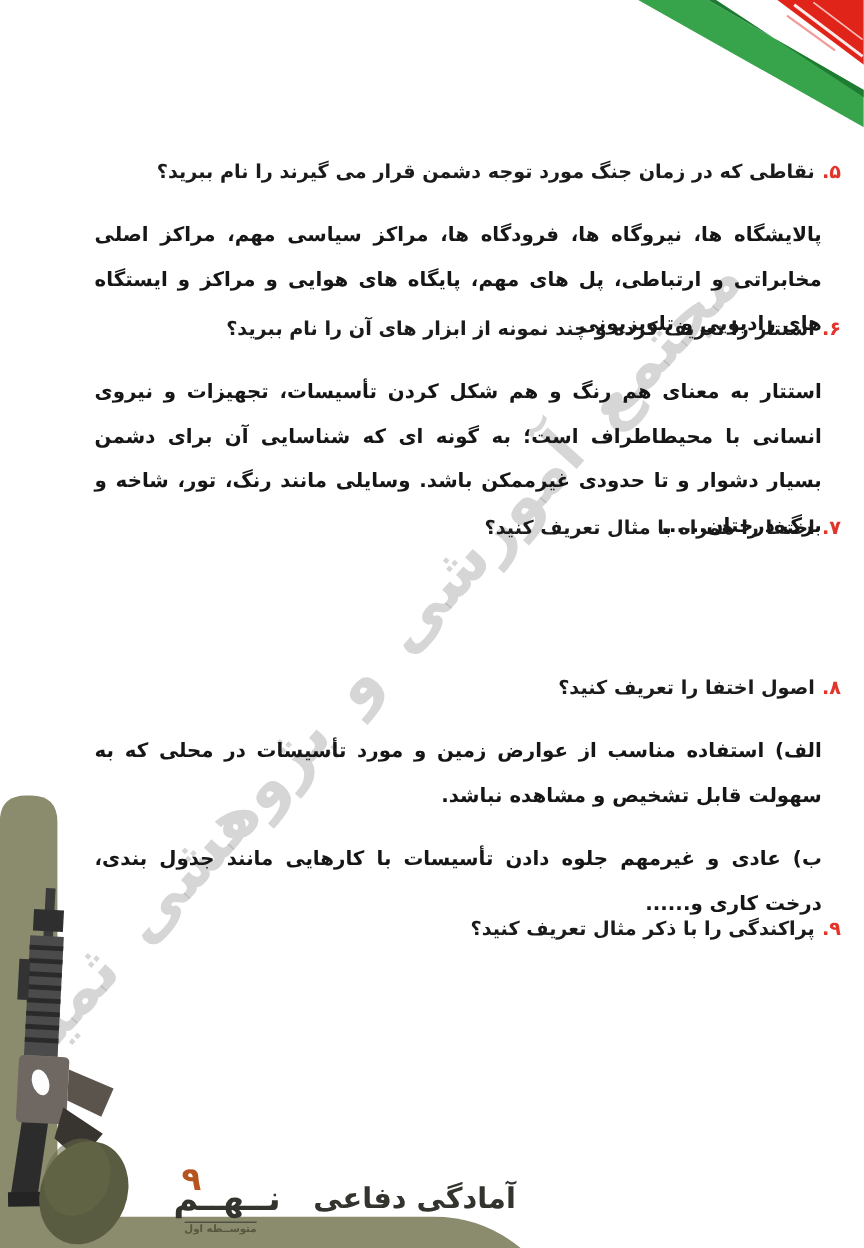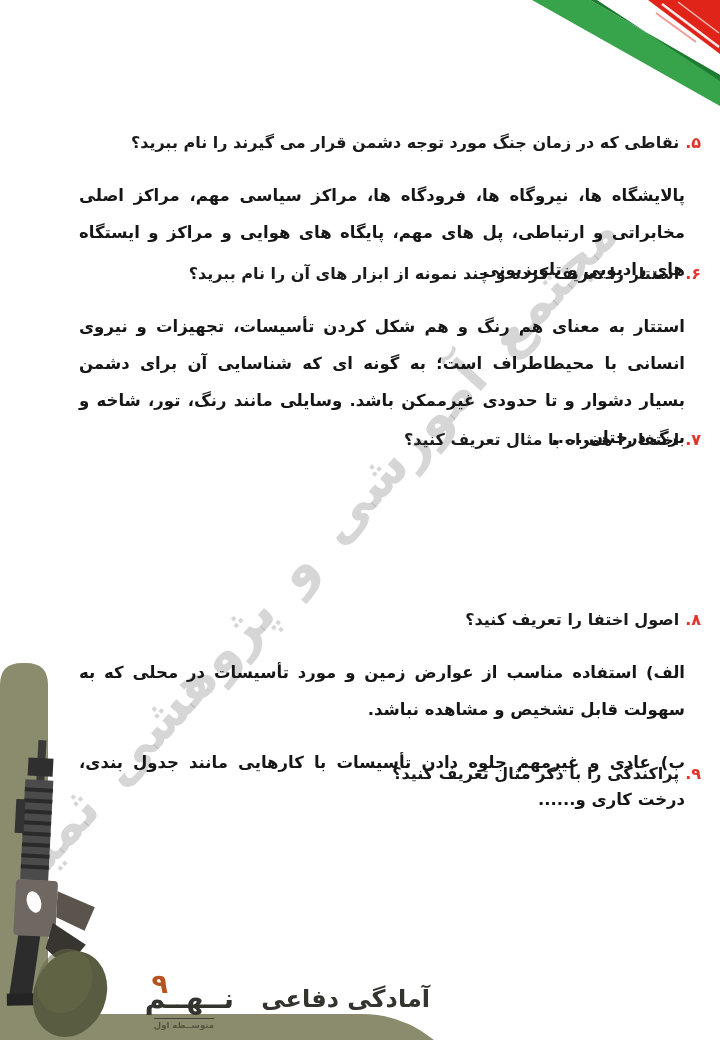--- a/index.html
+++ b/index.html
@@ -80,21 +80,21 @@
 
   <section class="qa" style="top:255px">
     <p class="qline"><span class="qnum">۶.</span><span>استتار را تعریف کرده و چند نمونه از ابزار های آن را نام ببرید؟</span></p>
     <p class="ans">استتار به معنای هم رنگ و هم شکل کردن تأسیسات، تجهیزات و نیروی انسانی با محیطاطراف است؛ به گونه ای که شناسایی آن برای دشمن بسیار دشوار و تا حدودی غیرممکن باشد. وسایلی مانند رنگ، تور، شاخه و برگ درختان......</p>
   </section>
 
   <section class="qa" style="top:421px">
     <p class="qline"><span class="qnum">۷.</span><span>اختفا را همراه با مثال تعریف کنید؟</span></p>
   </section>
 
-  <section class="qa" style="top:601px">
+  <section class="qa" style="top:554px">
     <p class="qline"><span class="qnum">۸.</span><span>اصول اختفا را تعریف کنید؟</span></p>
     <p class="ans">الف) استفاده مناسب از عوارض زمین و مورد تأسیسات در محلی که به سهولت قابل تشخیص و مشاهده نباشد.</p>
     <p class="ans">ب) عادی و غیرمهم جلوه دادن تأسیسات با کارهایی مانند جدول بندی، درخت کاری و......</p>
   </section>
 
   <section class="qa" style="top:755px">
     <p class="qline"><span class="qnum">۹.</span><span>پراکندگی را با ذکر مثال تعریف کنید؟</span></p>
   </section>
 
   <div class="bottom-sliver sliver-a"></div>

